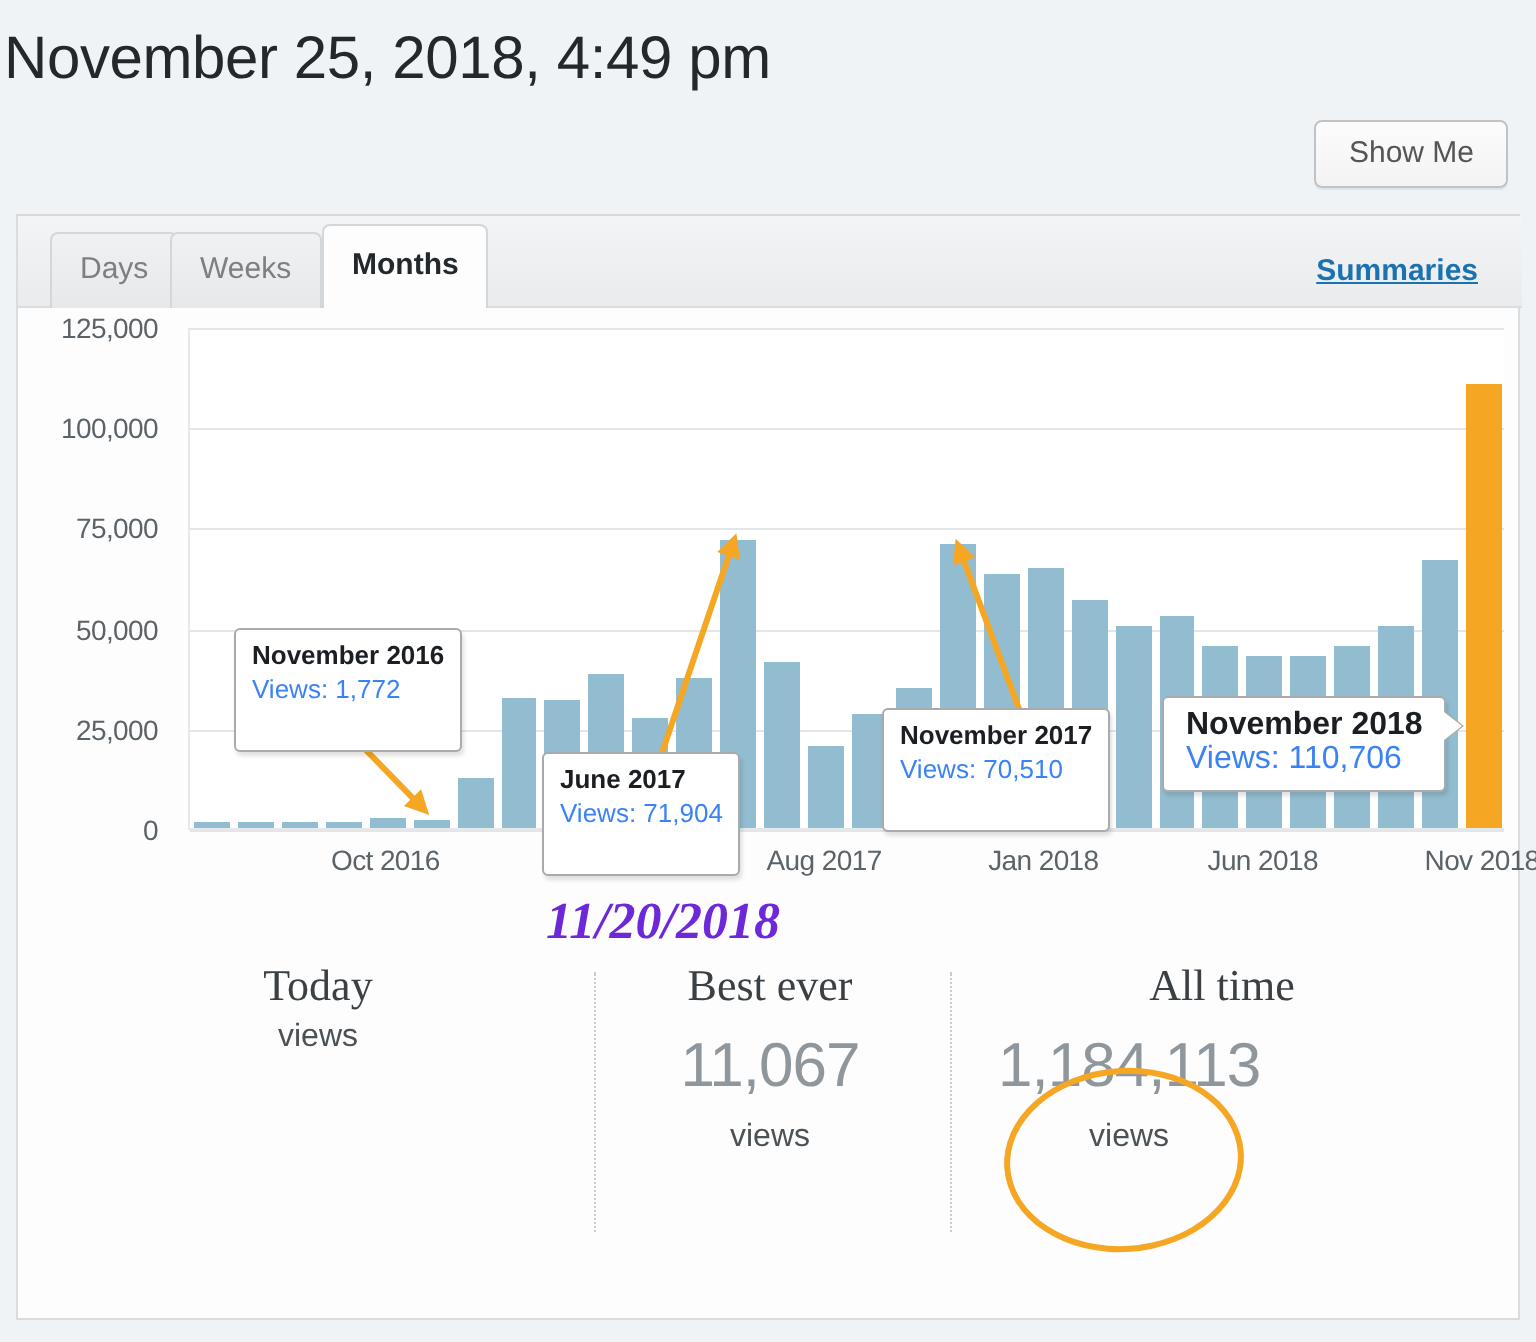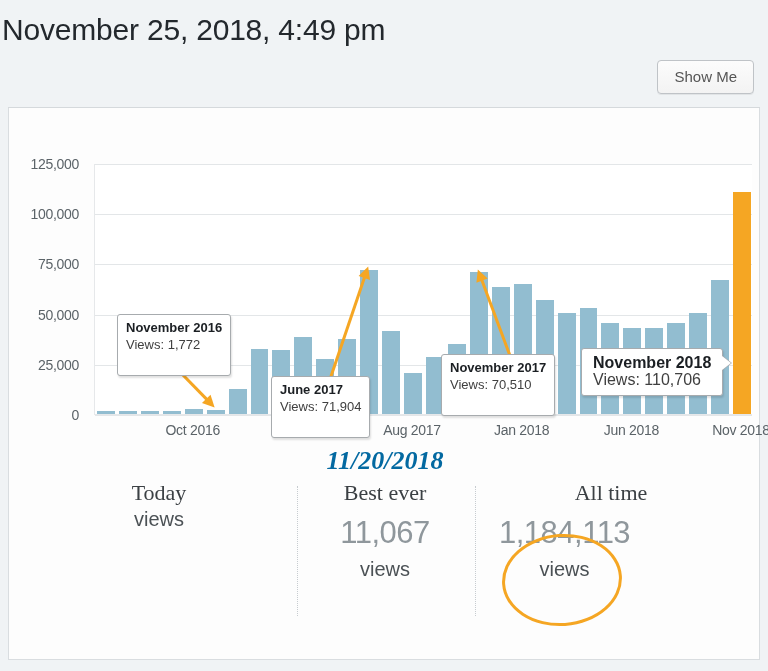--- a/index.html
+++ b/index.html
@@ -123,21 +123,21 @@
     position:absolute;
     background:#fff;
     border:1px solid #a7abae;
     border-radius:3px;
     padding:4px 8px 22px;
     box-shadow:1px 2px 2px rgba(0,0,0,0.12);
     white-space:nowrap;
     z-index:6;
   }
   .callout .c-title { font-size:13px; font-weight:bold; color:#1b1f23; line-height:17px; }
-  .callout .c-sub  { font-size:13px; color:#404040; line-height:17px; }
+  .callout .c-sub  { font-size:13px; color:#3b82f6; line-height:17px; }
   .callout.big { padding:5px 11px 7px; }
   .callout.big .c-title { font-size:16px; }
   .callout.big .c-sub { font-size:16px; }
   .arrow-svg { position:absolute; z-index:5; pointer-events:none; overflow:visible; }
   
   .stats {
     position:absolute; left:0; top:330px; width:752px; height:222px;
   }
   .stat-col {
     position:absolute; top:40px; width:224px; text-align:center;
@@ -153,28 +153,28 @@
   #stat-div-1 { left:466px; }
   .stat-label {
     font-family:"Liberation Serif", serif;
     font-size:22px; color:#3b4044; line-height:30px;
   }
   .stat-value {
     font-size:31px; color:#8f979c; line-height:50px;
     font-weight:300; letter-spacing:-0.5px;
   }
   .stat-unit {
-    font-size:20px; color:#4b5155; line-height:22px;
+    font-size:16px; color:#4b5155; line-height:22px;
   }
   .best-date {
     position:absolute; left:264px; top:8px; width:224px;
-    text-align:center;
+    text-align:left;
     font-family:"Liberation Serif", serif;
     font-style:italic; font-weight:bold;
-    font-size:26px; color:#0369a1;
+    font-size:26px; color:#6d28d9;
   }
   .alltime-inner { display:flex; justify-content:flex-start; gap:10px; }
   .alltime-item { width:auto; }
   .circle-hl {
     position:absolute;
     left:493px; top:96px;
     width:120px; height:92px;
     border:3px solid #f5a623;
     border-radius:50%/50%;
     transform:rotate(-4deg);
@@ -190,20 +190,26 @@
   <div class="page-title">November 25, 2018, 4:49 pm</div>
 
   <div class="showme-wrap">
     <button class="showme-btn">Show Me</button>
   </div>
 
   <div class="panel-topline"></div>
 
   <div class="panel">
 
+    <div class="tabs">
+      <div class="tab" id="tab-0">Days</div>
+      <div class="tab" id="tab-1">Weeks</div>
+      <div class="tab is-active" id="tab-2">Months</div>
+      <a class="summaries-link">Summaries</a>
+    </div>
 
     <div class="chart-area">
       <div class="plot" id="plot">
         <div id="gridlines">
             <div class="gridline" style="top: 0px;"></div>
             <div class="gridline" style="top: 50.2px;"></div>
             <div class="gridline" style="top: 100.4px;"></div>
             <div class="gridline" style="top: 150.6px;"></div>
             <div class="gridline" style="top: 200.8px;"></div>
             <div class="gridline" style="top: 251px;"></div>

